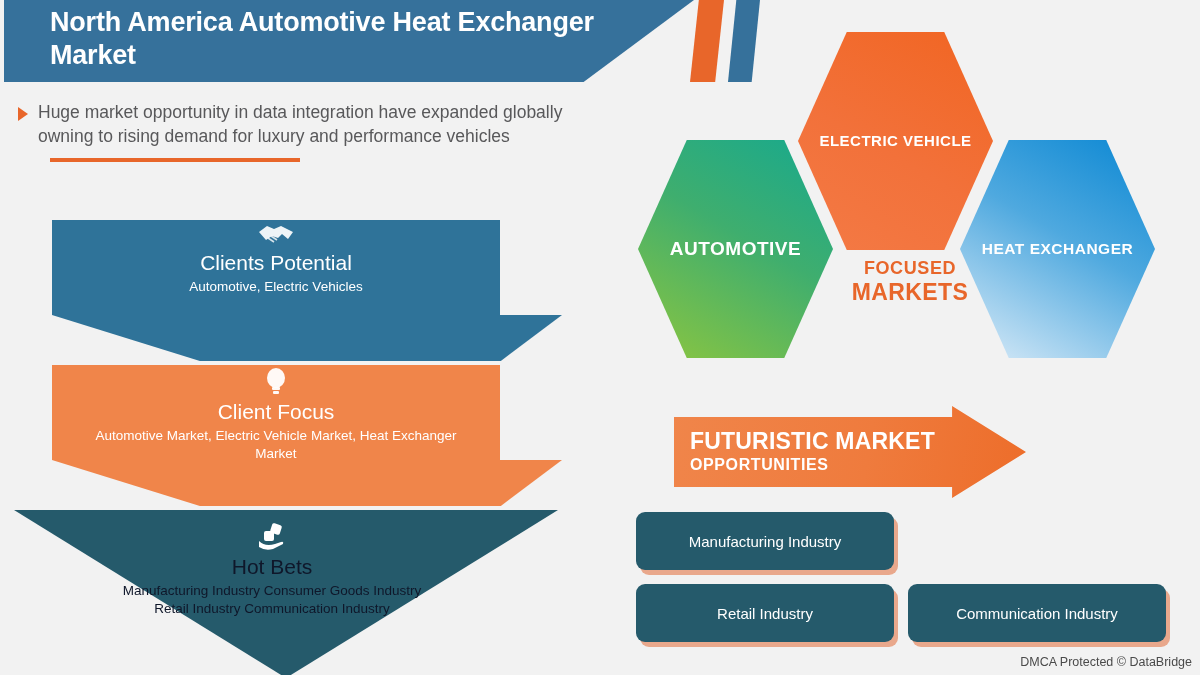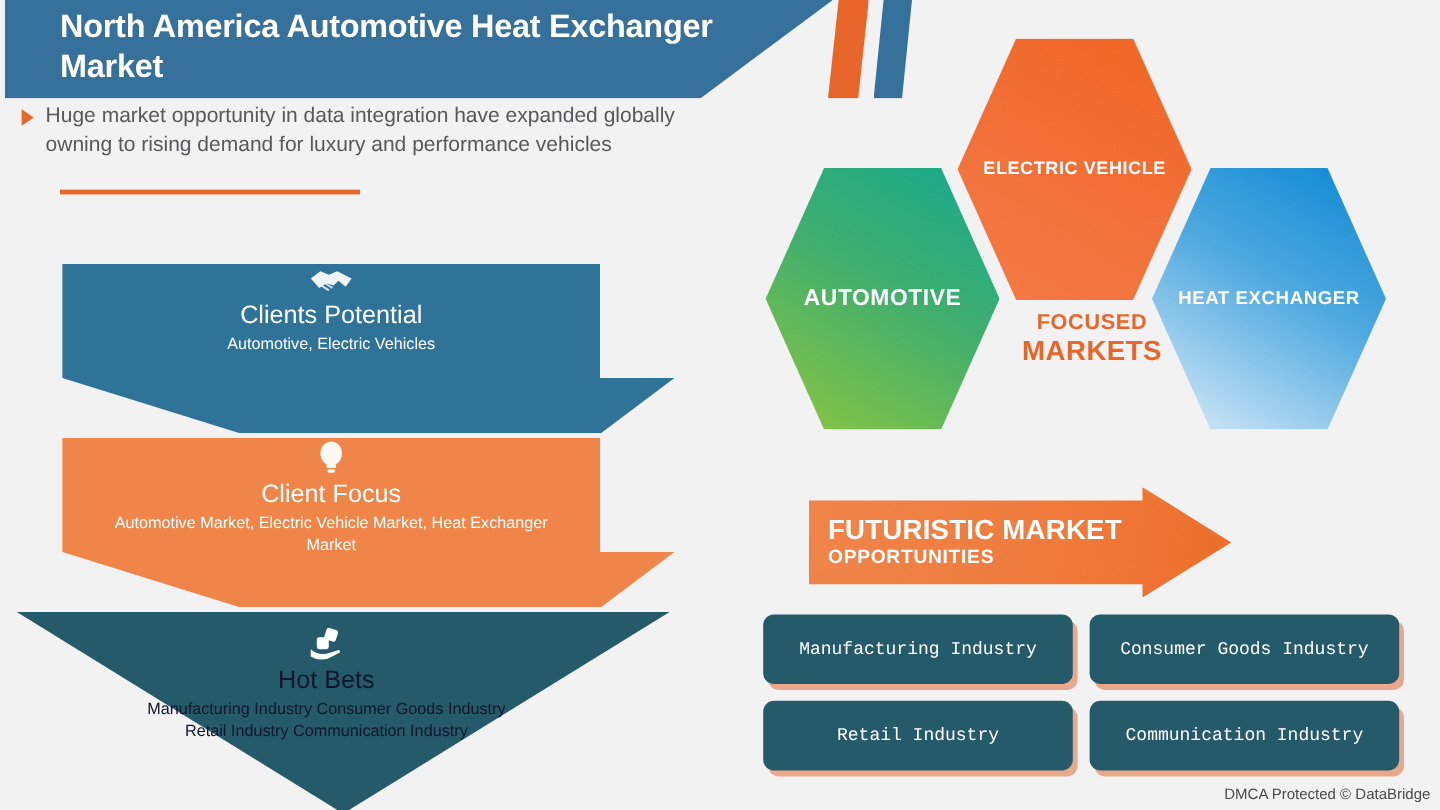--- a/index.html
+++ b/index.html
@@ -23,21 +23,21 @@
     color: #ffffff; font-size: 27px; font-weight: bold; line-height: 33px;
     letter-spacing: -0.2px;
   }
   .stripe { position: absolute; top: 0; height: 82px; }
   .stripe-a { left: 690px; width: 34px; background: #e8662a;
     clip-path: polygon(26% 0, 100% 0, 74% 100%, 0 100%); }
   .stripe-b { left: 728px; width: 32px; background: #36719b;
     clip-path: polygon(26% 0, 100% 0, 74% 100%, 0 100%); }
 
   
-  .bullet-row { position: absolute; left: 18px; top: 84px; width: 560px; display: flex; gap: 10px; }
+  .bullet-row { position: absolute; left: 18px; top: 100px; width: 560px; display: flex; gap: 10px; }
   .bullet-tri {
     width: 0; height: 0; margin-top: 7px; flex: none;
     border-left: 10px solid #e8662a;
     border-top: 7px solid transparent;
     border-bottom: 7px solid transparent;
   }
   .bullet-text { color: #58585a; font-size: 17.5px; line-height: 24px; }
   .subtitle-rule {
     position: absolute; left: 50px; top: 158px; width: 250px; height: 4px; background: #e8662a;
   }
@@ -102,21 +102,21 @@
   .fm-line1 { font-size: 23px; font-weight: bold; letter-spacing: 0.2px; line-height: 27px; }
   .fm-line2 { font-size: 16px; font-weight: bold; letter-spacing: 0.6px; line-height: 20px; }
 
   
   .ind-grid { position: absolute; left: 636px; top: 512px; width: 540px; height: 140px; }
   .ind-box {
     position: absolute; width: 258px; height: 58px;
     background: #255a6b; border-radius: 9px;
     box-shadow: 4px 5px 0 0 #e9a88c;
     display: flex; align-items: center; justify-content: center;
-    color: #fff; font-size: 15px; font-family: Liberation Mono, monospace;
+    color: #fff; font-size: 15px;
   }
   .ib0 { left: 0;   top: 0; }
   .ib1 { left: 272px; top: 0; }
   .ib2 { left: 0;   top: 72px; }
   .ib3 { left: 272px; top: 72px; }
 
   .footer { position: absolute; right: 8px; bottom: 6px; color: #4a4a4a; font-size: 12.5px; }
 </style>
 </head>
 <body>
@@ -196,23 +196,20 @@
 
   <div class="fm-arrow">
     <div class="fm-line1">FUTURISTIC MARKET</div>
     <div class="fm-line2">OPPORTUNITIES</div>
   </div>
 
   <div class="ind-grid">
     <div class="ind-box ib0">
       <span>Manufacturing Industry</span>
     </div>
-    <div class="ind-box ib1">
-      <span>Consumer Goods Industry</span>
-    </div>
     <div class="ind-box ib2">
       <span>Retail Industry</span>
     </div>
     <div class="ind-box ib3">
       <span>Communication Industry</span>
     </div>
   </div>
 
   <div class="footer">DMCA Protected © DataBridge</div>
 

